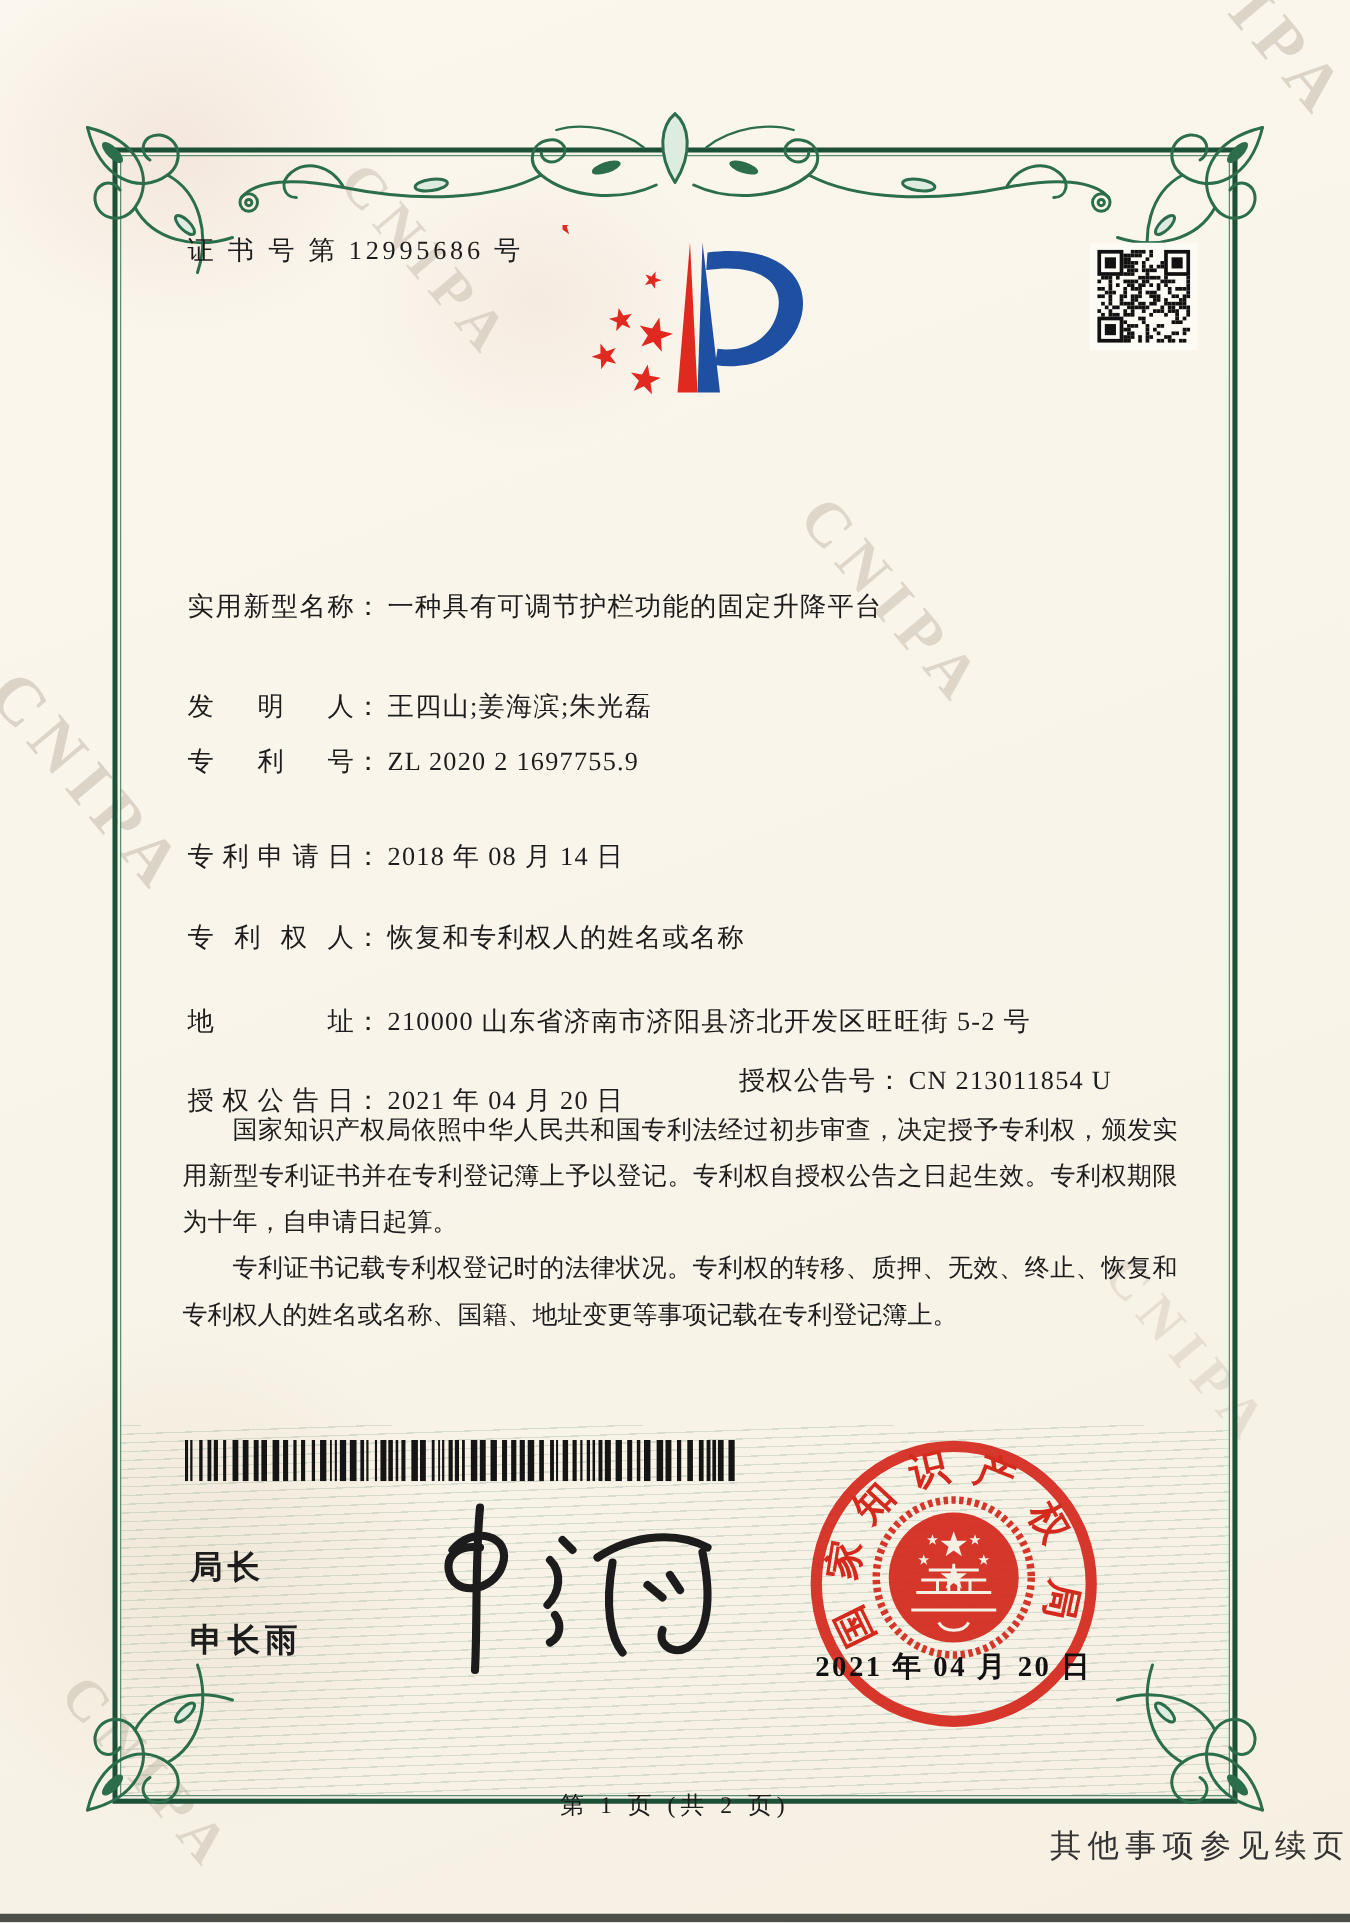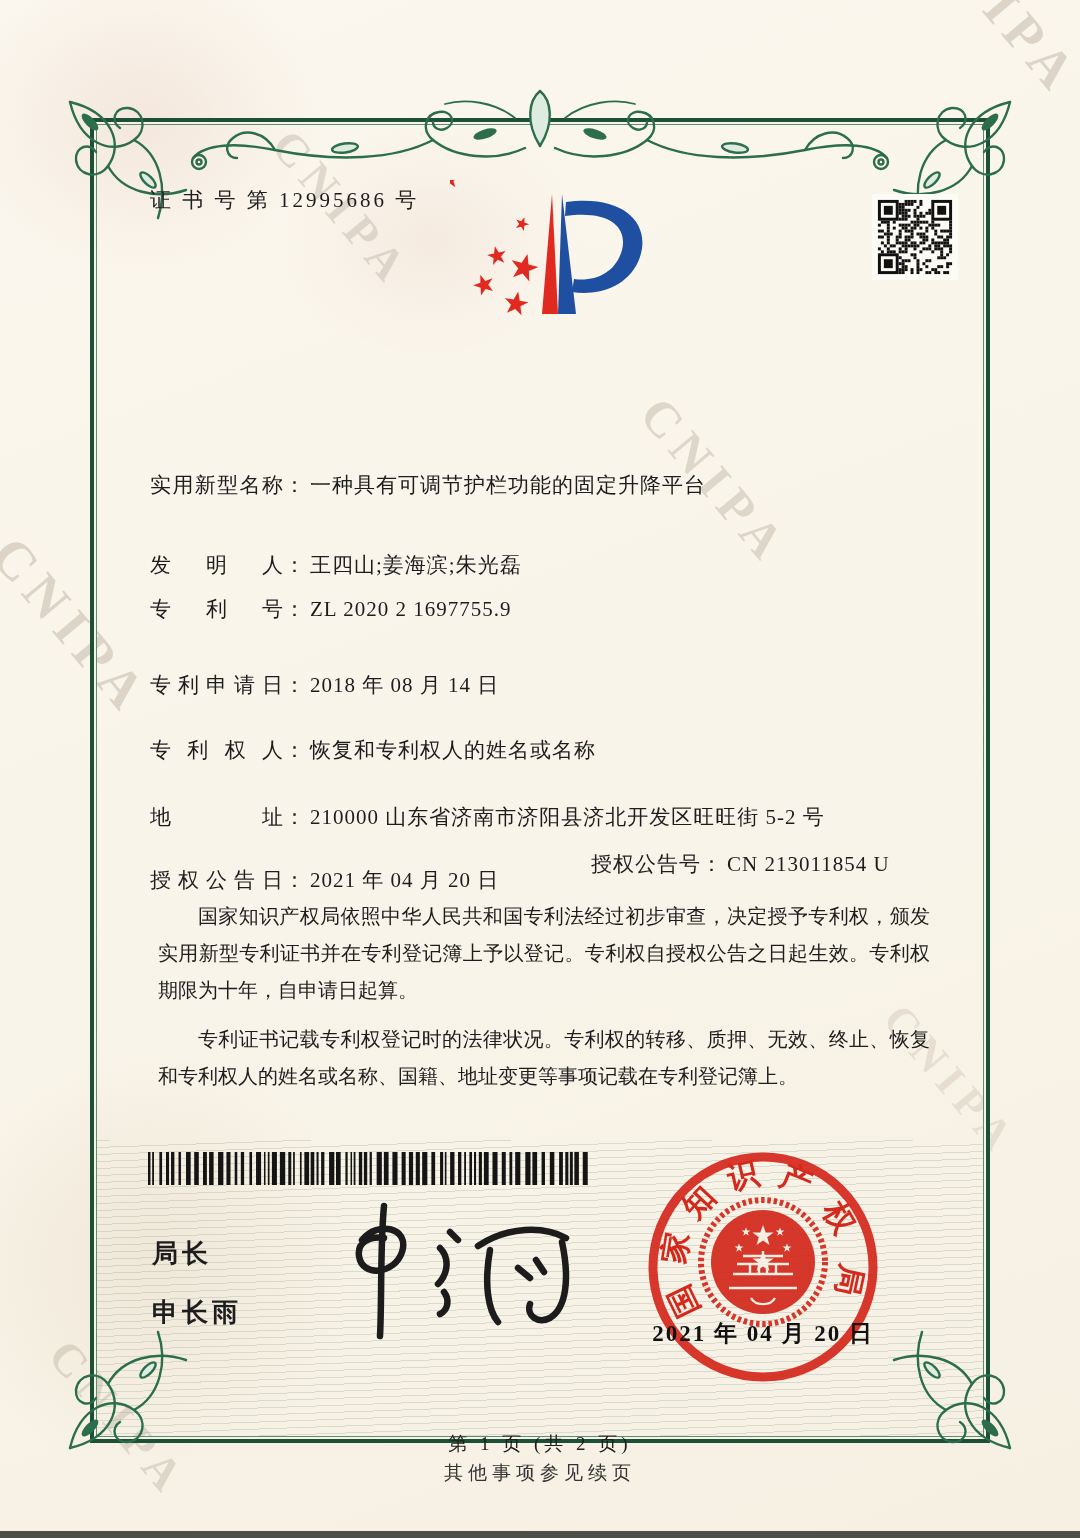--- a/index.html
+++ b/index.html
@@ -29,31 +29,31 @@
   .logo{position:absolute;left:450px;top:180px;}
   .qr{position:absolute;left:872px;top:194px;}
   .title{position:absolute;left:0;top:331px;width:100%;text-align:center;font-size:44px;font-weight:700;letter-spacing:9px;}
   .fields{position:absolute;left:150px;top:455px;width:800px;font-size:21px;}
   .frow{position:absolute;left:0;white-space:nowrap;letter-spacing:1px;}
   .r0{top:0;} .r1{top:80px;} .r2{top:124px;} .r3{top:200px;} .r4{top:265px;} .r5{top:332px;} .r6{top:395px;}
   .flabel{display:inline-block;width:134px;text-align:justify;text-align-last:justify;vertical-align:bottom;margin-top:16px;}
   .fval{margin-left:4px;}
   .grant-no{position:absolute;left:405px;top:0;white-space:nowrap;margin-left:36px;}
   .paras{position:absolute;left:146px;top:886px;width:796px;font-size:20px;line-height:37px;text-align:justify;}
-  .paras p{margin:12px;text-indent:2em;}
+  .paras p{margin:0;text-indent:2em;}
   .barcode{position:absolute;left:148px;top:1152px;}
   .director{position:absolute;left:152px;top:1236px;font-family:"Liberation Sans","DejaVu Sans",sans-serif;font-weight:700;font-size:26px;letter-spacing:4px;}
   .director .name{margin-top:24px;}
   .signature{position:absolute;left:322px;top:1188px;}
   .seal{position:absolute;left:644px;top:1148px;width:238px;height:238px;}
   .seal-ring{position:absolute;left:0;top:0;}
   .seal-char{position:absolute;left:0;top:0;font-size:31px;font-weight:700;color:#d4291d;width:34px;height:34px;line-height:34px;text-align:center;}
   .seal-date{position:absolute;left:630px;top:1318px;width:266px;text-align:center;font-size:23px;font-weight:700;letter-spacing:2px;color:#111;}
   .page-info{position:absolute;left:0;top:1431px;width:100%;text-align:center;font-size:19px;letter-spacing:4px;}
-  .footer-note{position:absolute;left:0;top:1460px;width:100%;text-align:center;font-size:19px;letter-spacing:5px;color:#333;}
+  .footer-note{position:absolute;left:0;top:1460px;width:100%;text-align:right;font-size:25px;letter-spacing:5px;color:#333;}
   .edge-band{position:absolute;left:0;bottom:0;width:100%;height:7px;background:#4c5049;}
   .green{stroke:#2c6e4b;fill:none;stroke-width:2.4;stroke-linecap:round;}
 </style>
 </head>
 <body>
 
 <div class="page">
 
   <div class="blush blush1"></div>
   <div class="blush blush2"></div>

